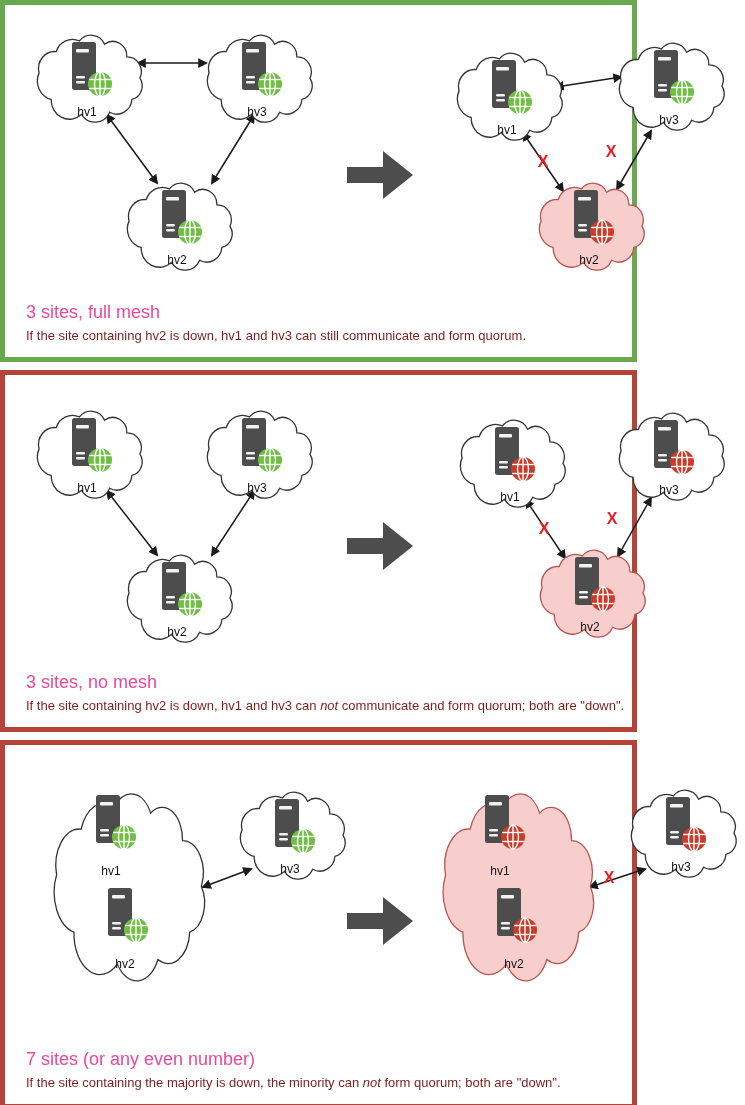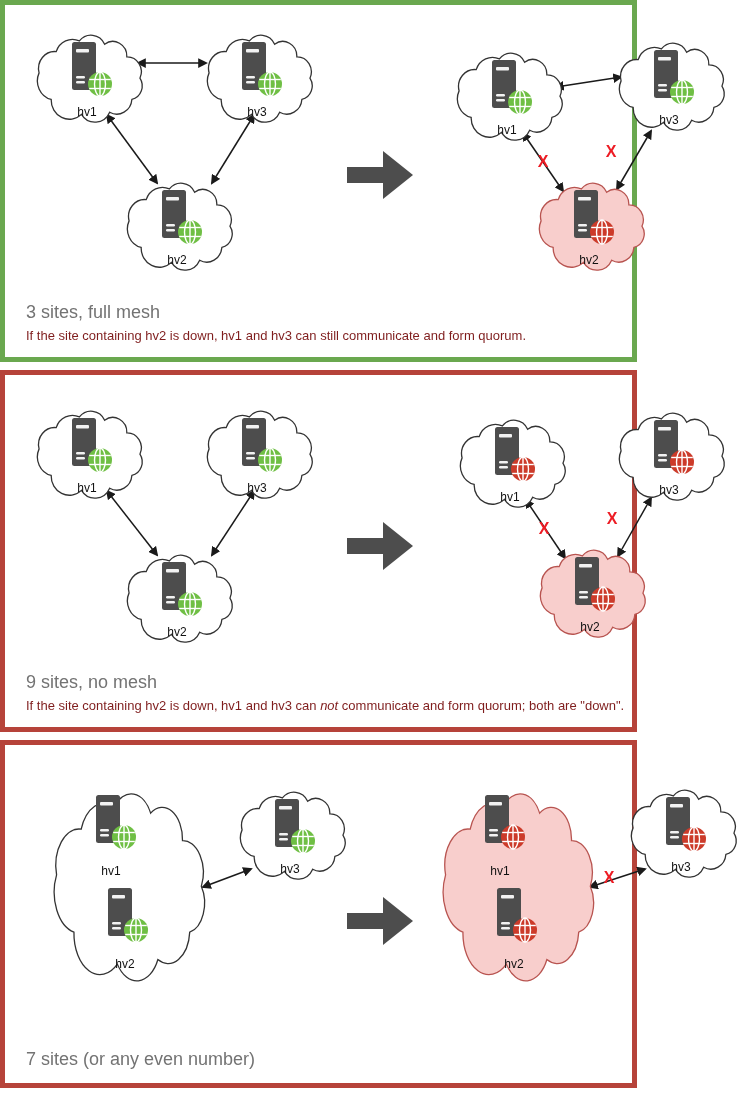--- a/index.html
+++ b/index.html
@@ -2,21 +2,21 @@
 <html><head>
 <meta charset="utf-8">
 <style>
   *{box-sizing:border-box}
   html,body{margin:0;padding:0}
   body{width:745px;background:#fff;color:#111;font-family:"Liberation Sans",sans-serif}
   .panel{width:637px;border:5px solid;background:#fff;margin:0 0 8px 0;padding:0 0 8px 0}
   .panel.ok{border-color:#6aa84f}
   .panel.fail{border-color:#b6433a}
   .diagram{display:block}
-  .title{margin:2px 0 5px 21px;font-size:18px;font-weight:400;color:#737373}
+  .title{margin:2px 0 5px 21px;font-size:18px;font-weight:400;color:#ec4899}
   .desc{margin:0 0 6px 21px;font-size:13px;color:#7f1d1d}
   .desc .em{font-weight:normal;font-style:italic}
   .cloud{fill:#ffffff;stroke:#333333;stroke-width:1.3}
   .cloud.down{fill:#f8cecc;stroke:#b85450}
   .globe.up{fill:#6fbf44}
   .globe.down{fill:#cc3b2a}
   .link{stroke:#1a1a1a;stroke-width:1.5;marker-start:url(#ah);marker-end:url(#ah)}
   .bigarrow{fill:#4d4d4d}
   .nodelabel{font-size:12px;fill:#111;text-anchor:middle;font-family:"Liberation Sans",sans-serif}
   .xmark{font-size:16px;font-weight:bold;fill:#ed1c24;text-anchor:middle;font-family:"Liberation Sans",sans-serif}
@@ -147,21 +147,21 @@
       <g transform="translate(529,165)">
         <use href="#cloud" class="cloud down" width="115" height="100"></use>
         <use href="#server" x="40" y="16" width="26" height="50"></use>
         <use href="#globe" class="globe down" x="56" y="46" width="26" height="26"></use>
         <text class="nodelabel" x="56" y="91">hv2</text>
       </g>
       <text class="xmark" x="539" y="159">X</text>
       <text class="xmark" x="607" y="149">X</text>
     </g>
   </svg>
-  <h2 class="title">9 sites, no mesh</h2>
+  <h2 class="title">3 sites, no mesh</h2>
   <p class="desc"><span>If the site containing hv2 is down, hv1 and hv3 can </span><span class="em">not</span><span> communicate and form quorum; both are "down".</span></p>
 </section>
 
 <section class="panel fail">
   <svg class="diagram" width="735" height="302" viewBox="0 0 735 302">
     <g>
       <line class="link" x1="198" y1="142" x2="246" y2="124"></line>
       <g transform="translate(40,27)">
         <use href="#cloud" class="cloud" width="165" height="215"></use>
         <use href="#server" x="50" y="22" width="26" height="50"></use>
@@ -193,13 +193,14 @@
       <g transform="translate(620,35)">
         <use href="#cloud" class="cloud" width="115" height="100"></use>
         <use href="#server" x="40" y="16" width="26" height="50"></use>
         <use href="#globe" class="globe down" x="56" y="46" width="26" height="26"></use>
         <text class="nodelabel" x="56" y="91">hv3</text>
       </g>
       <text class="xmark" x="604" y="138">X</text>
     </g>
   </svg>
   <h2 class="title">7 sites (or any even number)</h2>
+  <p class="desc"><span>If the site containing the majority is down, the minority can </span><span class="em">not</span><span> form quorum; both are "down".</span></p>
 </section>
 
 </body></html>

